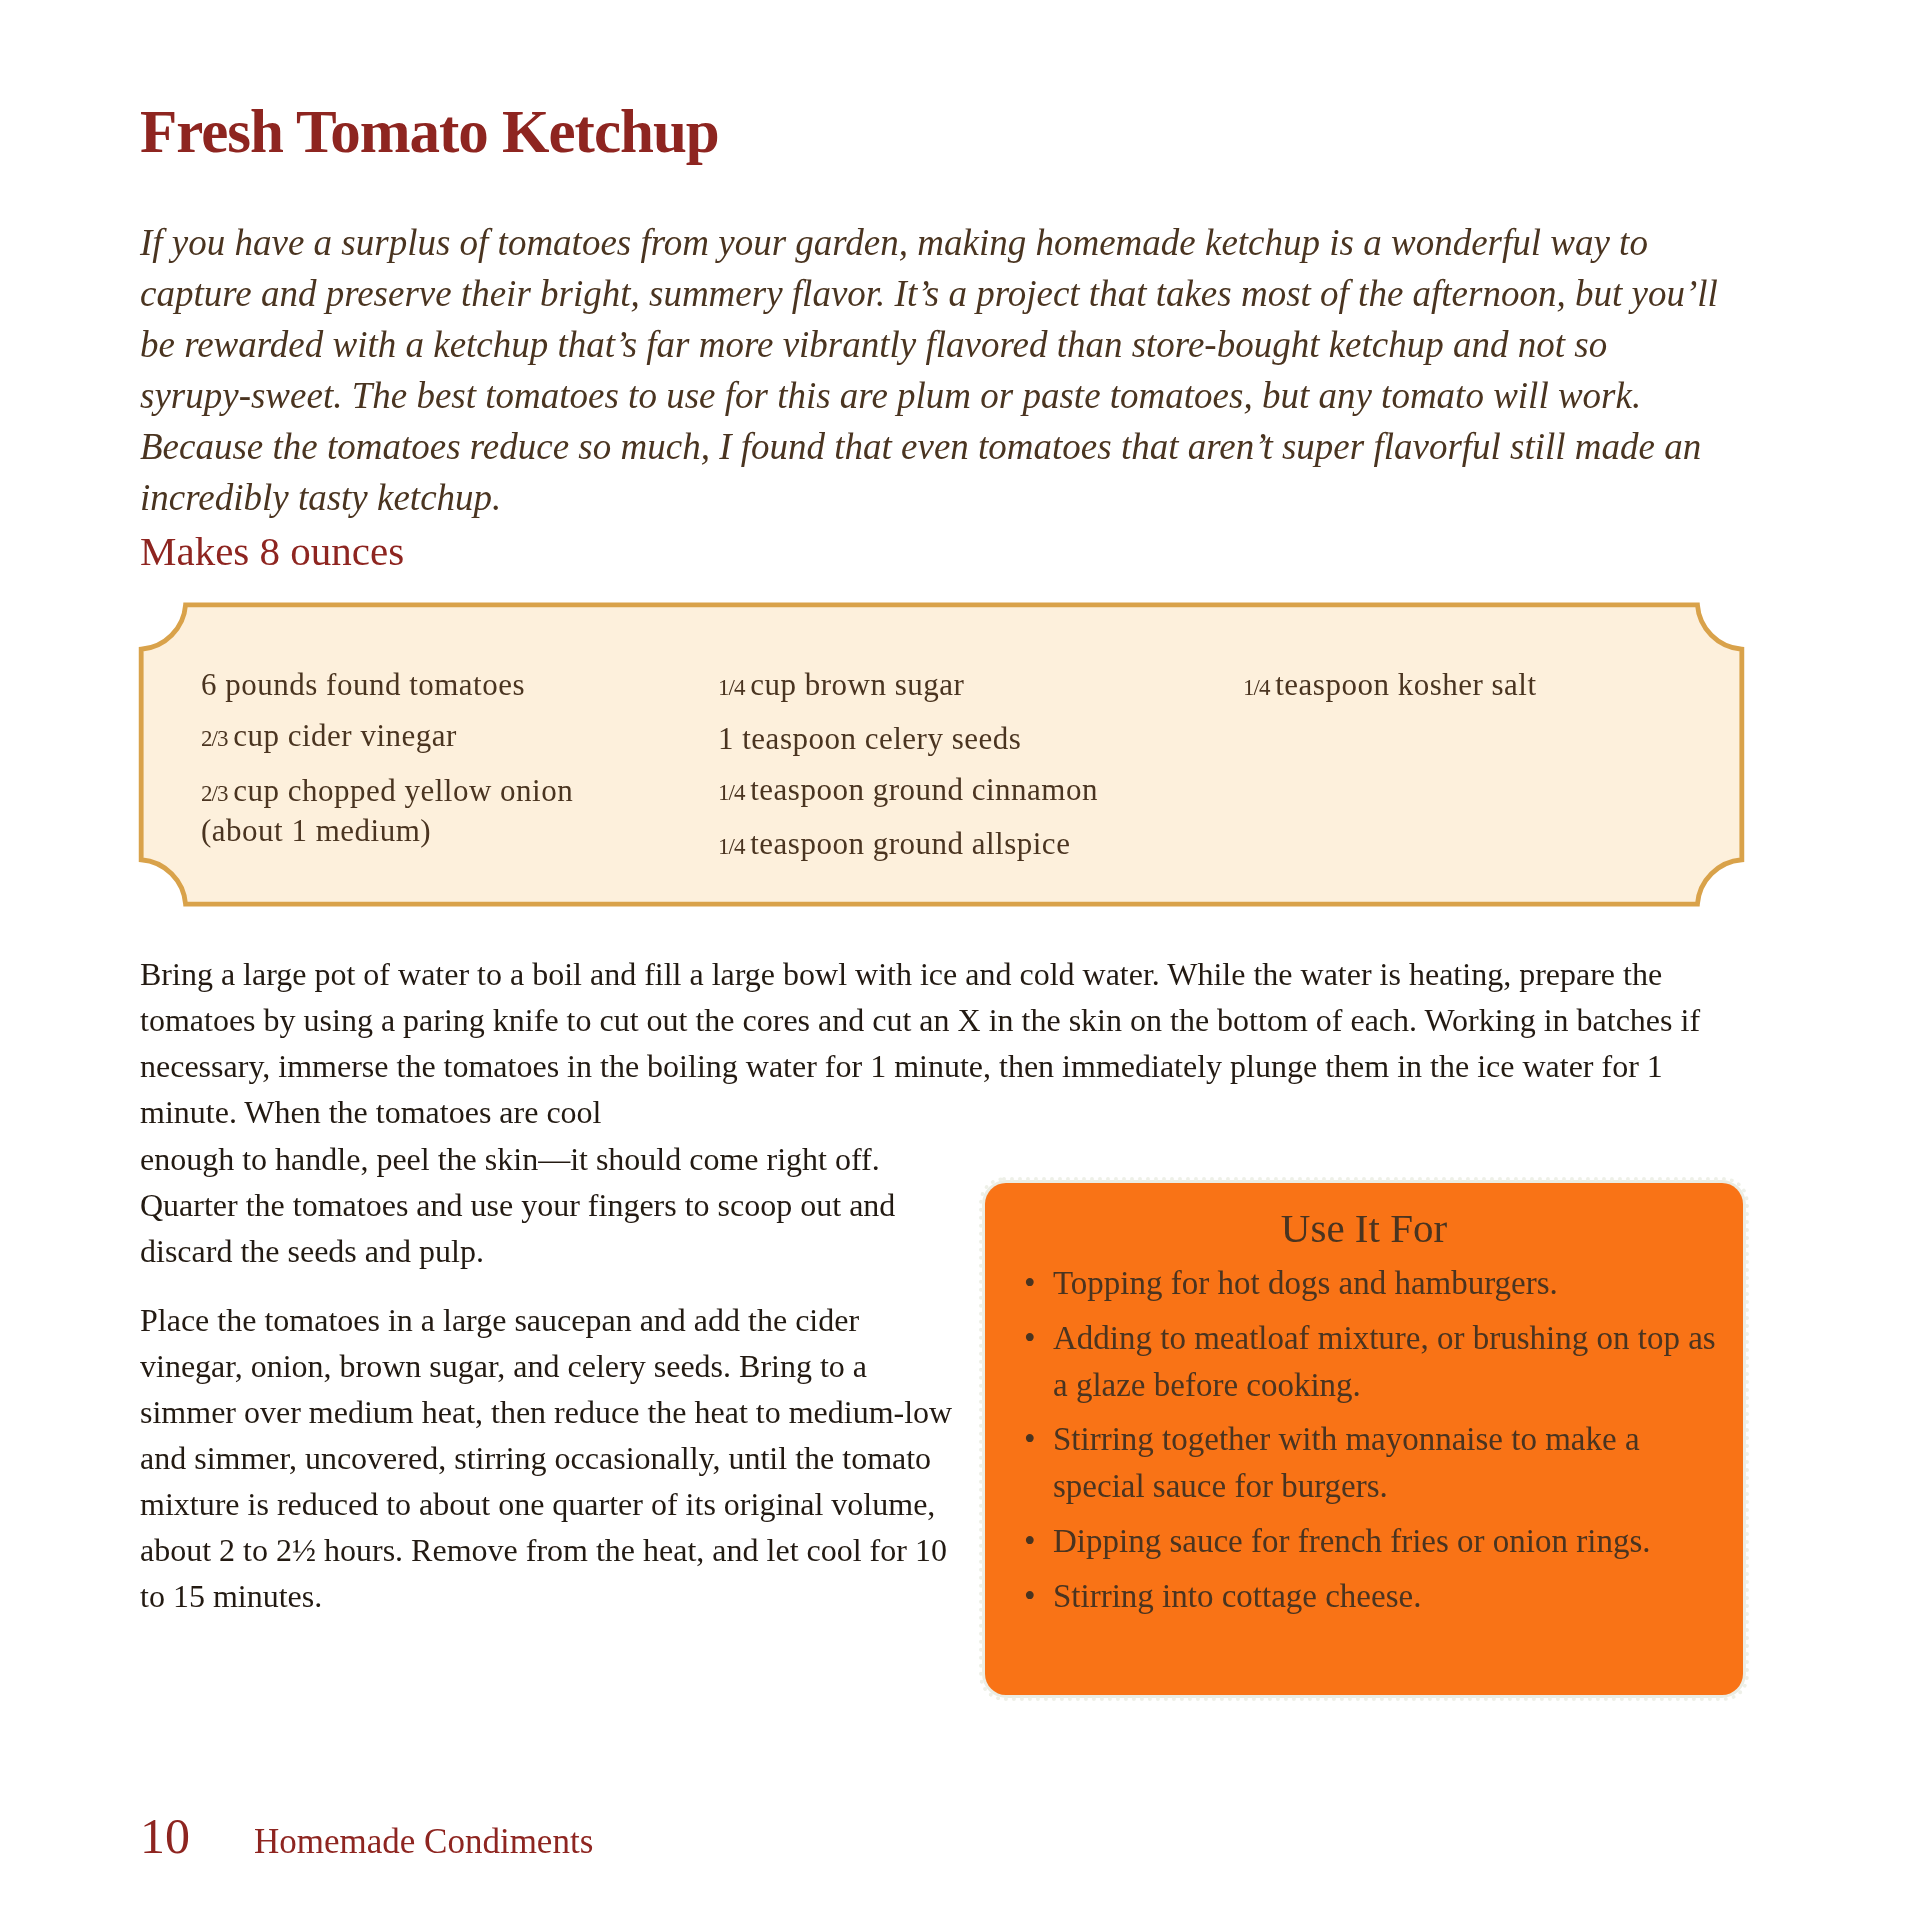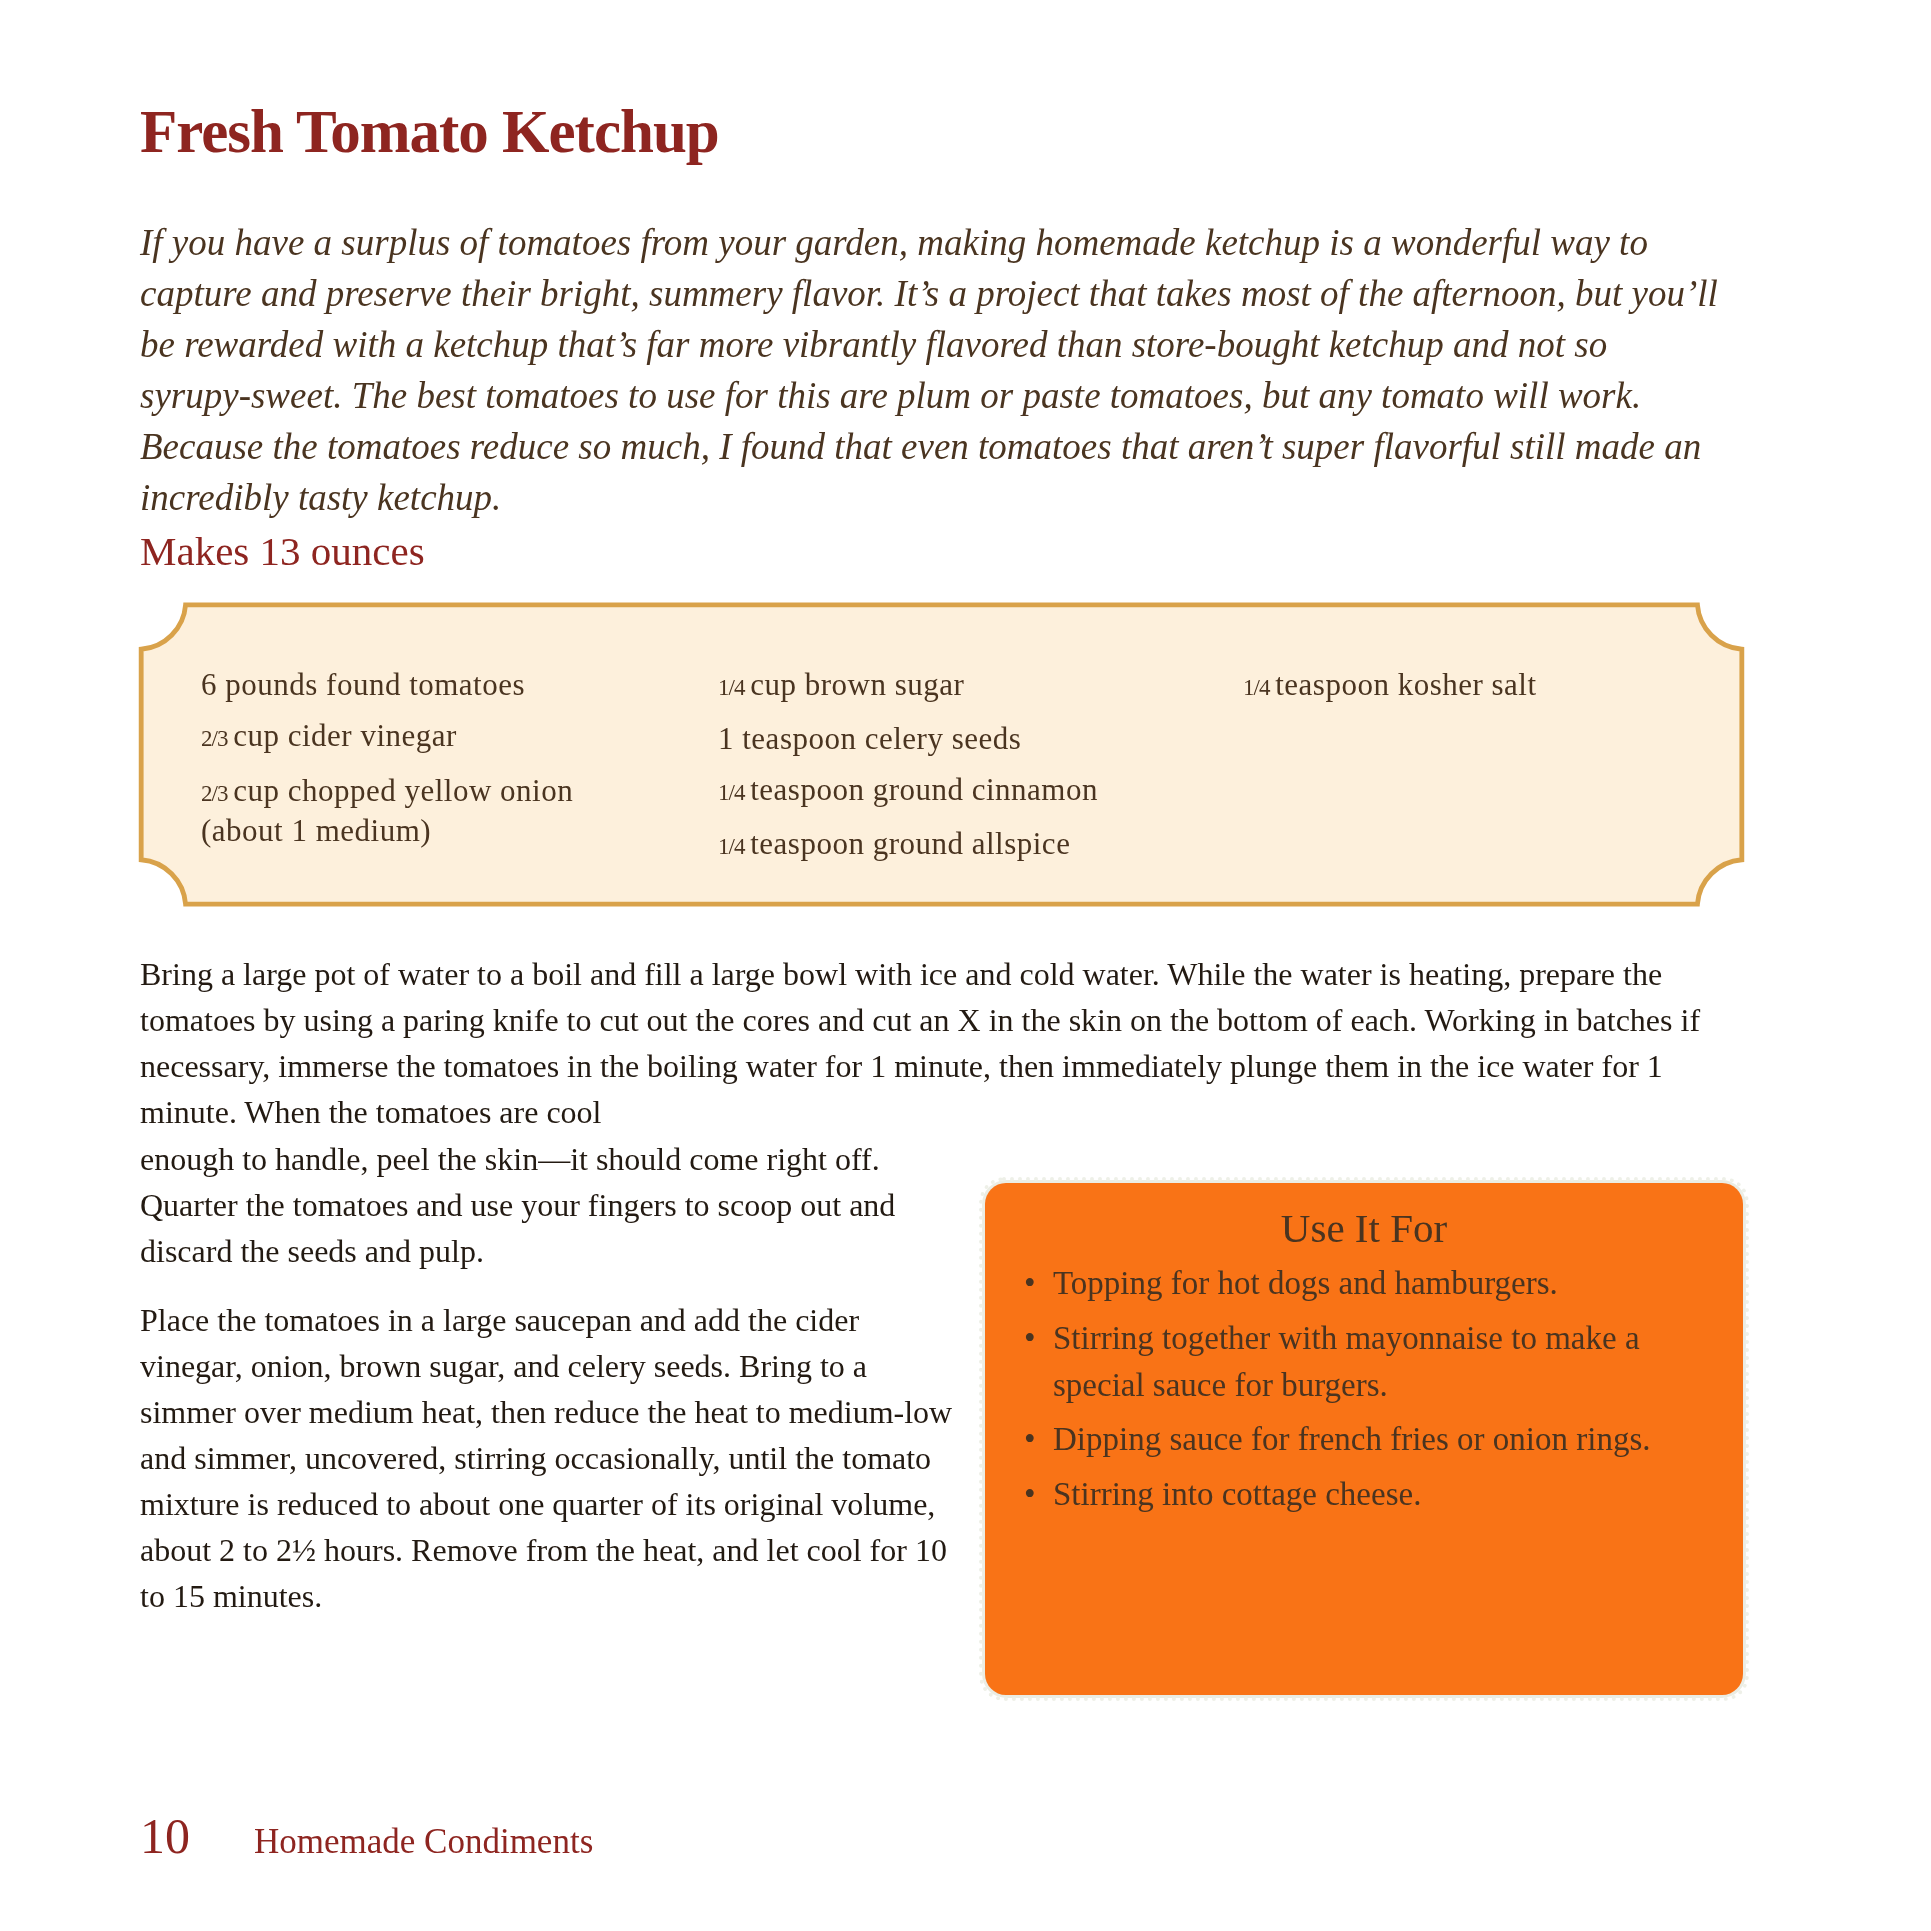--- a/index.html
+++ b/index.html
@@ -27,21 +27,21 @@
   .page-num{position:absolute;left:0;top:0;font-size:50px;color:#8e2520;}
   .section-name{position:absolute;left:114px;top:15.4px;font-size:35px;color:#8e2520;white-space:nowrap;}
 </style>
 </head>
 <body>
 
 <h1 class="title">Fresh Tomato Ketchup</h1>
 
 <p class="intro">If you have a surplus of tomatoes from your garden, making homemade ketchup is a wonderful way to capture and preserve their bright, summery flavor. It’s a project that takes most of the afternoon, but you’ll be rewarded with a ketchup that’s far more vibrantly flavored than store-bought ketchup and not so syrupy-sweet. The best tomatoes to use for this are plum or paste tomatoes, but any tomato will work. Because the tomatoes reduce so much, I found that even tomatoes that aren’t super flavorful still made an incredibly tasty ketchup.</p>
 
-<p class="makes">Makes 13 ounces</p>
+<p class="makes">Makes 8 ounces</p>
 
 <div class="ing-box">
   <svg width="1609" height="307" viewBox="0 0 1666 318">
     <path d="M50 4 H1616 A50 50 0 0 0 1662 50 V268 A50 50 0 0 0 1616 314 H50 A50 50 0 0 0 4 268 V50 A50 50 0 0 0 50 4 Z" fill="#fdf0dc" stroke="#d9a24a" stroke-width="5"></path>
   </svg>
   <div class="ing-col" style="left:64px;width:454px;">
     <p class="item"><span>6</span> <span>pounds found tomatoes</span></p>
     <p class="item"><span class="frac">2/3</span><span>cup cider vinegar</span></p>
     <p class="item wrap"><span class="frac">2/3</span><span>cup chopped yellow onion (about 1 medium)</span></p>
   </div>
@@ -61,20 +61,21 @@
 <div class="body-left">
   <p>enough to handle, peel the skin—it should come right off. Quarter the tomatoes and use your fingers to scoop out and discard the seeds and pulp.</p>
   <p>Place the tomatoes in a large saucepan and add the cider vinegar, onion, brown sugar, and celery seeds. Bring to a simmer over medium heat, then reduce the heat to medium-low and simmer, uncovered, stirring occasionally, until the tomato mixture is reduced to about one quarter of its original volume, about 2 to 2½ hours. Remove from the heat, and let cool for 10 to 15 minutes.</p>
 </div>
 
 <div class="use-box">
   <div class="dots"></div>
   <p class="use-title">Use It For</p>
   <ul class="use-list">
     <li>Topping for hot dogs and hamburgers.</li>
+    <li>Adding to meatloaf mixture, or brushing on top as a glaze before cooking.</li>
     <li>Stirring together with mayonnaise to make a special sauce for burgers.</li>
     <li>Dipping sauce for french fries or onion rings.</li>
     <li>Stirring into cottage cheese.</li>
   </ul>
 </div>
 
 <div class="footer">
   <span class="page-num">10</span>
   <span class="section-name">Homemade Condiments</span>
 </div>

